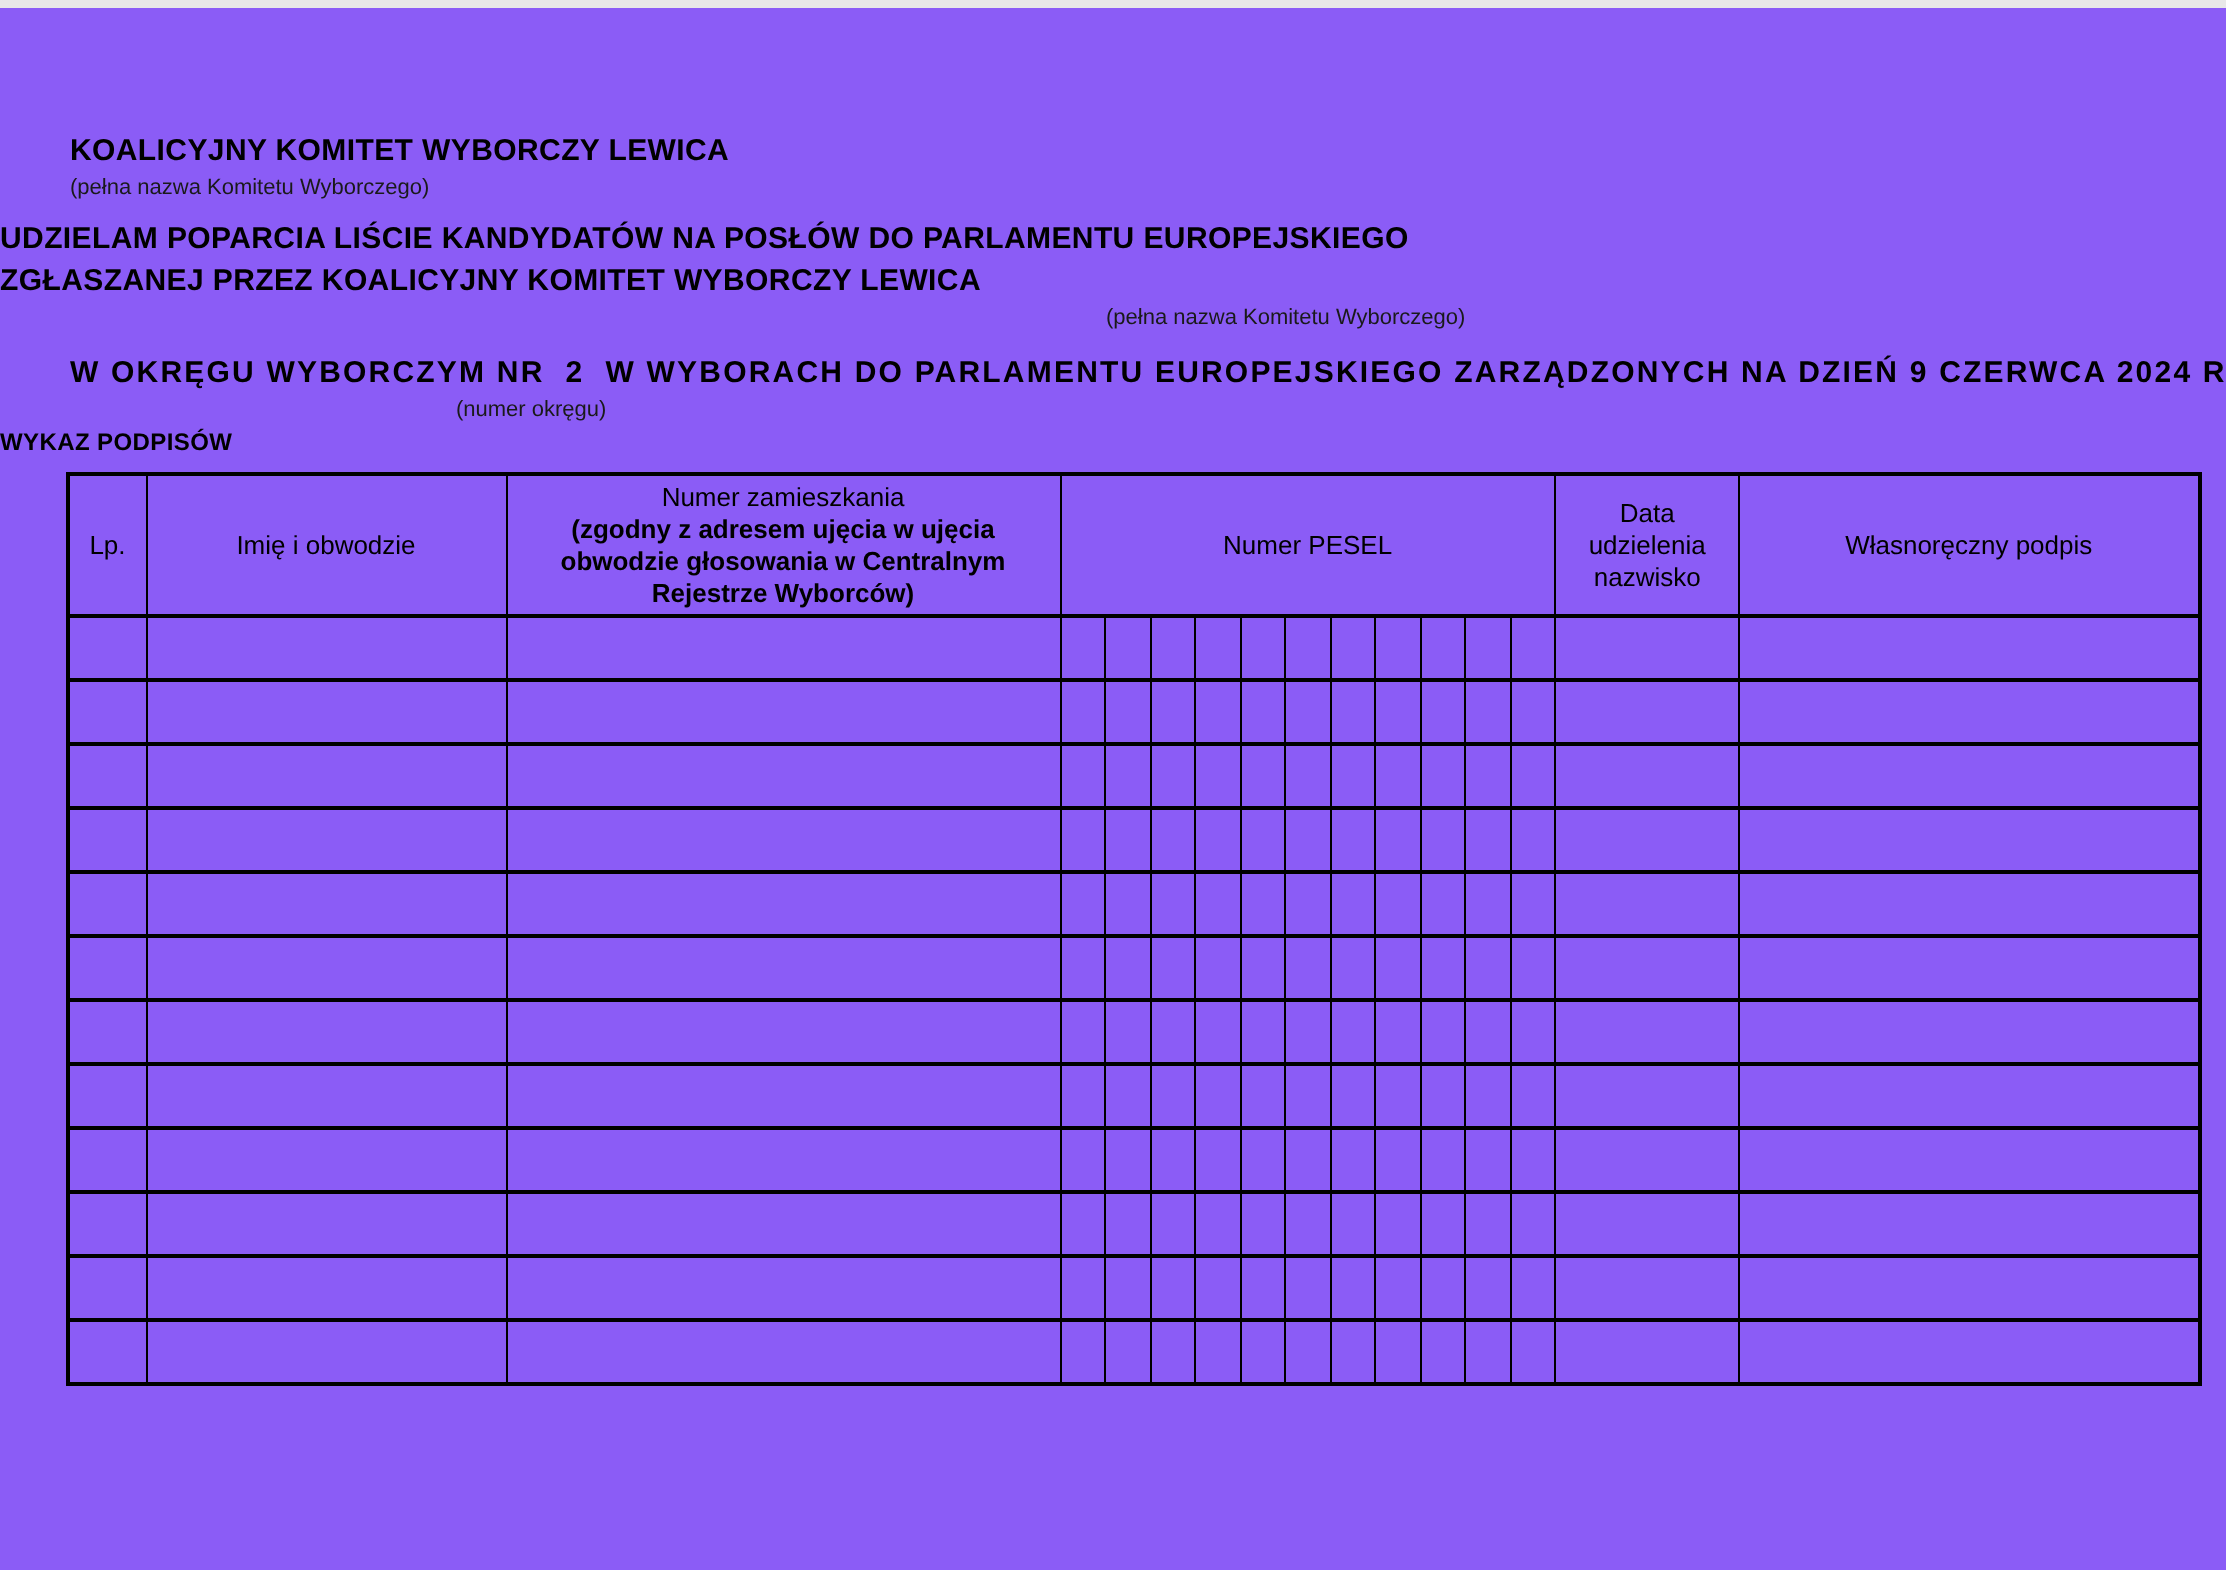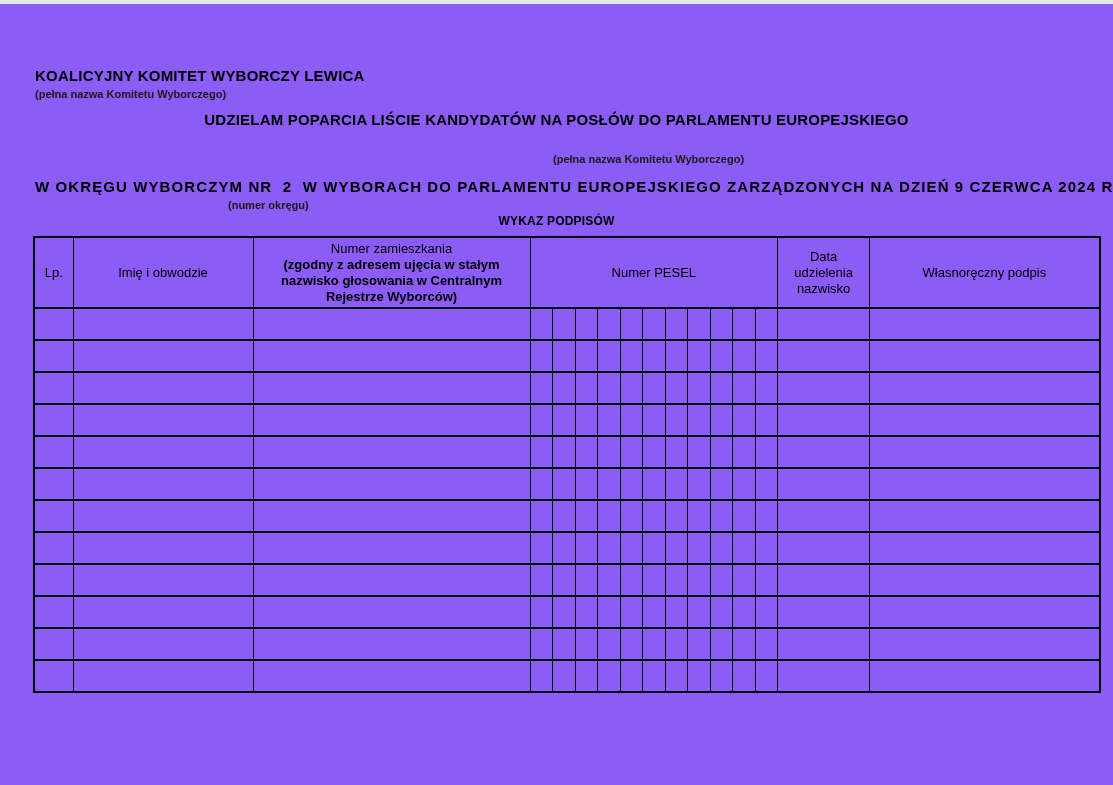--- a/index.html
+++ b/index.html
@@ -7,24 +7,24 @@
   .page {
     position: relative;
     width: 1113px;
     height: 785px;
     background: #8b5cf6;
     color: #000000;
     font-family: "Liberation Sans", sans-serif;
     overflow: hidden;
     margin: 4px auto;
   }
-  .abs { position: absolute; font-weight: bold; }
+  .abs { position: absolute; }
   .small-caption { font-size: 11px; color: #1a1a1a; }
   .heading { font-size: 15px; font-weight: bold; letter-spacing: 0.2px; }
-  .centered { left: 0; width: 100%; text-align: center; }
+  .centered { left: 0; width: 100%; }
 
   .committee-name   { left: 35px;  top: 63px; }
   .committee-caption{ left: 35px;  top: 84px; }
   .district-number  { left: 740px; top: 63px; white-space: pre; }
   .decl-line1       { top: 107px; }
   .decl-line2       { top: 128px; }
   .decl-caption     { left: 553px; top: 149px; }
   .district-line    { left: 35px; top: 174px; white-space: pre; letter-spacing: 1.1px; }
   .district-caption { left: 228px; top: 195px; text-align: center; }
   .table-title      { top: 210px; font-size: 12px; }
@@ -62,20 +62,21 @@
 
 <div class="page">
 
   <div class="abs heading committee-name">KOALICYJNY KOMITET WYBORCZY LEWICA</div>
 
   <div class="abs small-caption committee-caption">(pełna nazwa Komitetu Wyborczego)</div>
 
 
   <div class="abs heading centered decl-line1">UDZIELAM POPARCIA LIŚCIE KANDYDATÓW NA POSŁÓW DO PARLAMENTU EUROPEJSKIEGO</div>
 
+  <div class="abs heading centered decl-line2">ZGŁASZANEJ PRZEZ KOALICYJNY KOMITET WYBORCZY LEWICA</div>
 
   <div class="abs small-caption decl-caption">(pełna nazwa Komitetu Wyborczego)</div>
 
   <div class="abs heading district-line">W OKRĘGU WYBORCZYM NR  2  W WYBORACH DO PARLAMENTU EUROPEJSKIEGO ZARZĄDZONYCH NA DZIEŃ 9 CZERWCA 2024 R.</div>
 
   <div class="abs small-caption district-caption">(numer okręgu)</div>
 
   <div class="abs heading centered table-title">WYKAZ PODPISÓW</div>
 
   <table class="signature-table">
@@ -86,21 +87,21 @@
       <col class="pesel-col" span="11" style="width:22.5px">
       <col style="width:92px">
       <col style="width:230px">
     </colgroup>
     <thead>
       <tr>
         <th class="col-lp">Lp.</th>
         <th class="col-name">Imię i obwodzie</th>
         <th class="col-address">
           <div>Numer zamieszkania</div>
-          <div class="address-sub">(zgodny z adresem ujęcia w stałym nazwisko głosowania w Centralnym Rejestrze Wyborców)</div>
+          <div class="address-sub">(zgodny z adresem ujęcia w ujęcia obwodzie głosowania w Centralnym Rejestrze Wyborców)</div>
         </th>
         <th class="col-pesel" colspan="11">Numer PESEL</th>
         <th class="col-date">Data udzielenia nazwisko</th>
         <th class="col-signature">Własnoręczny podpis</th>
       </tr>
     </thead>
     <tbody>
         <tr>
           <td></td>
           <td></td>

